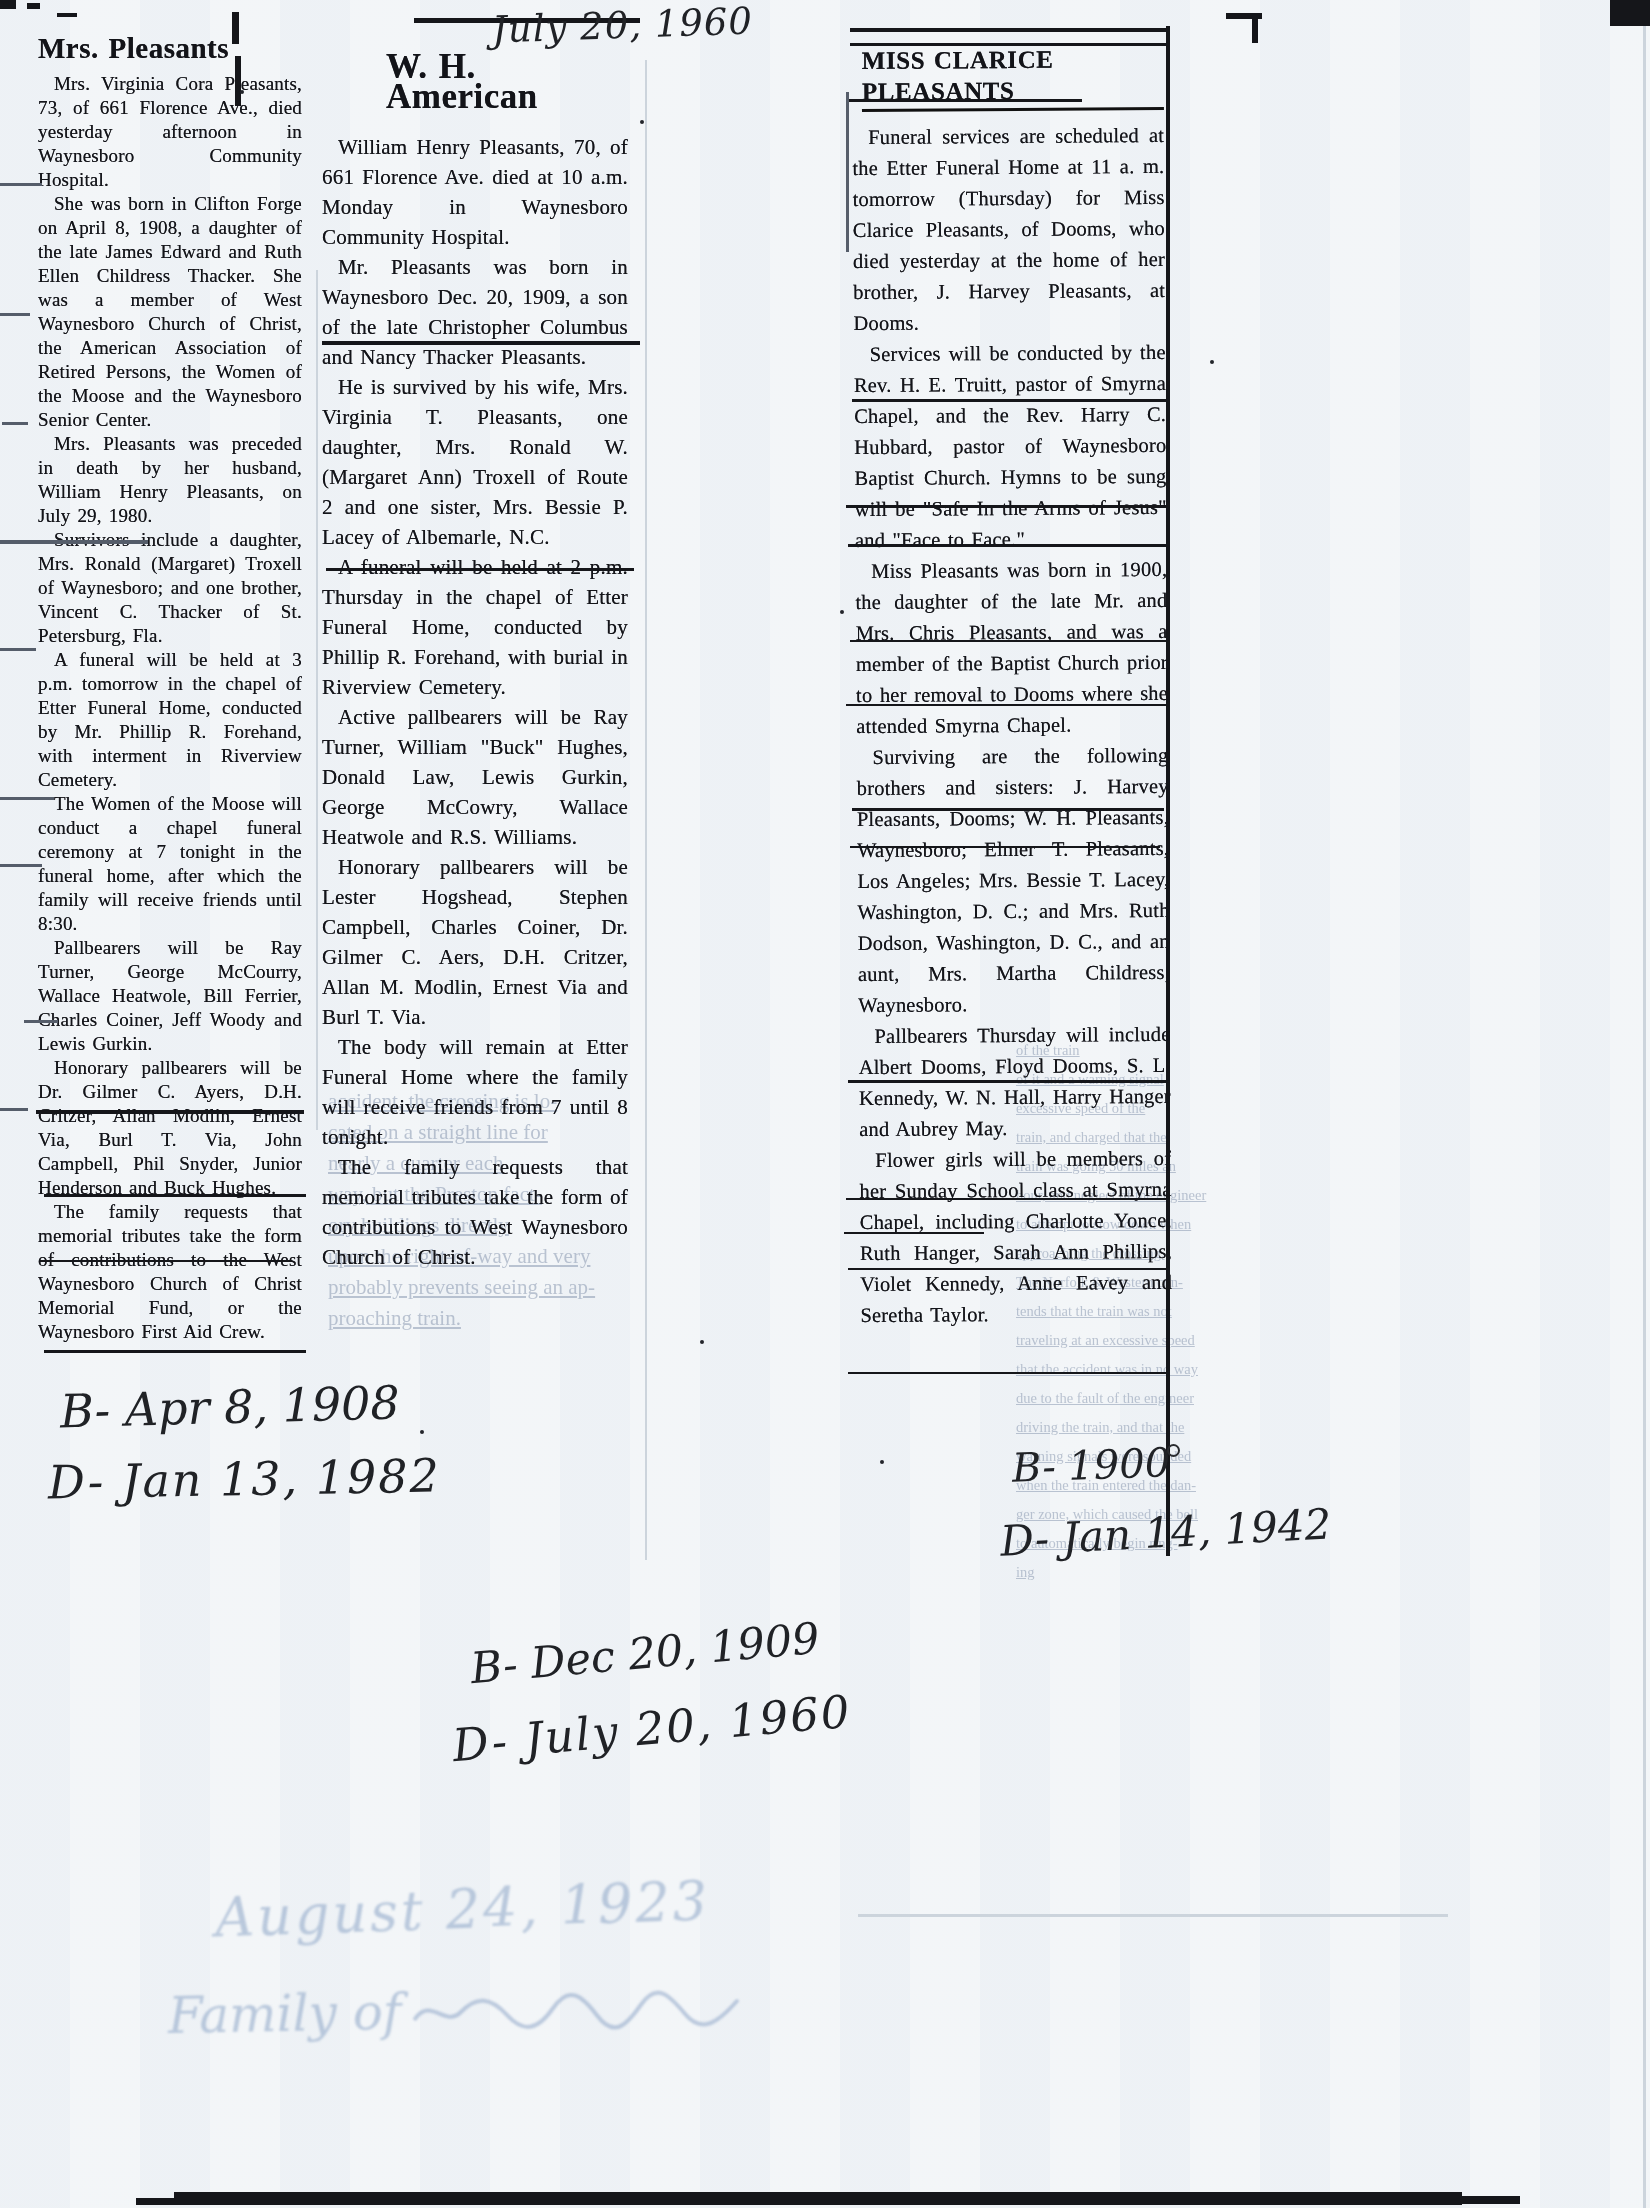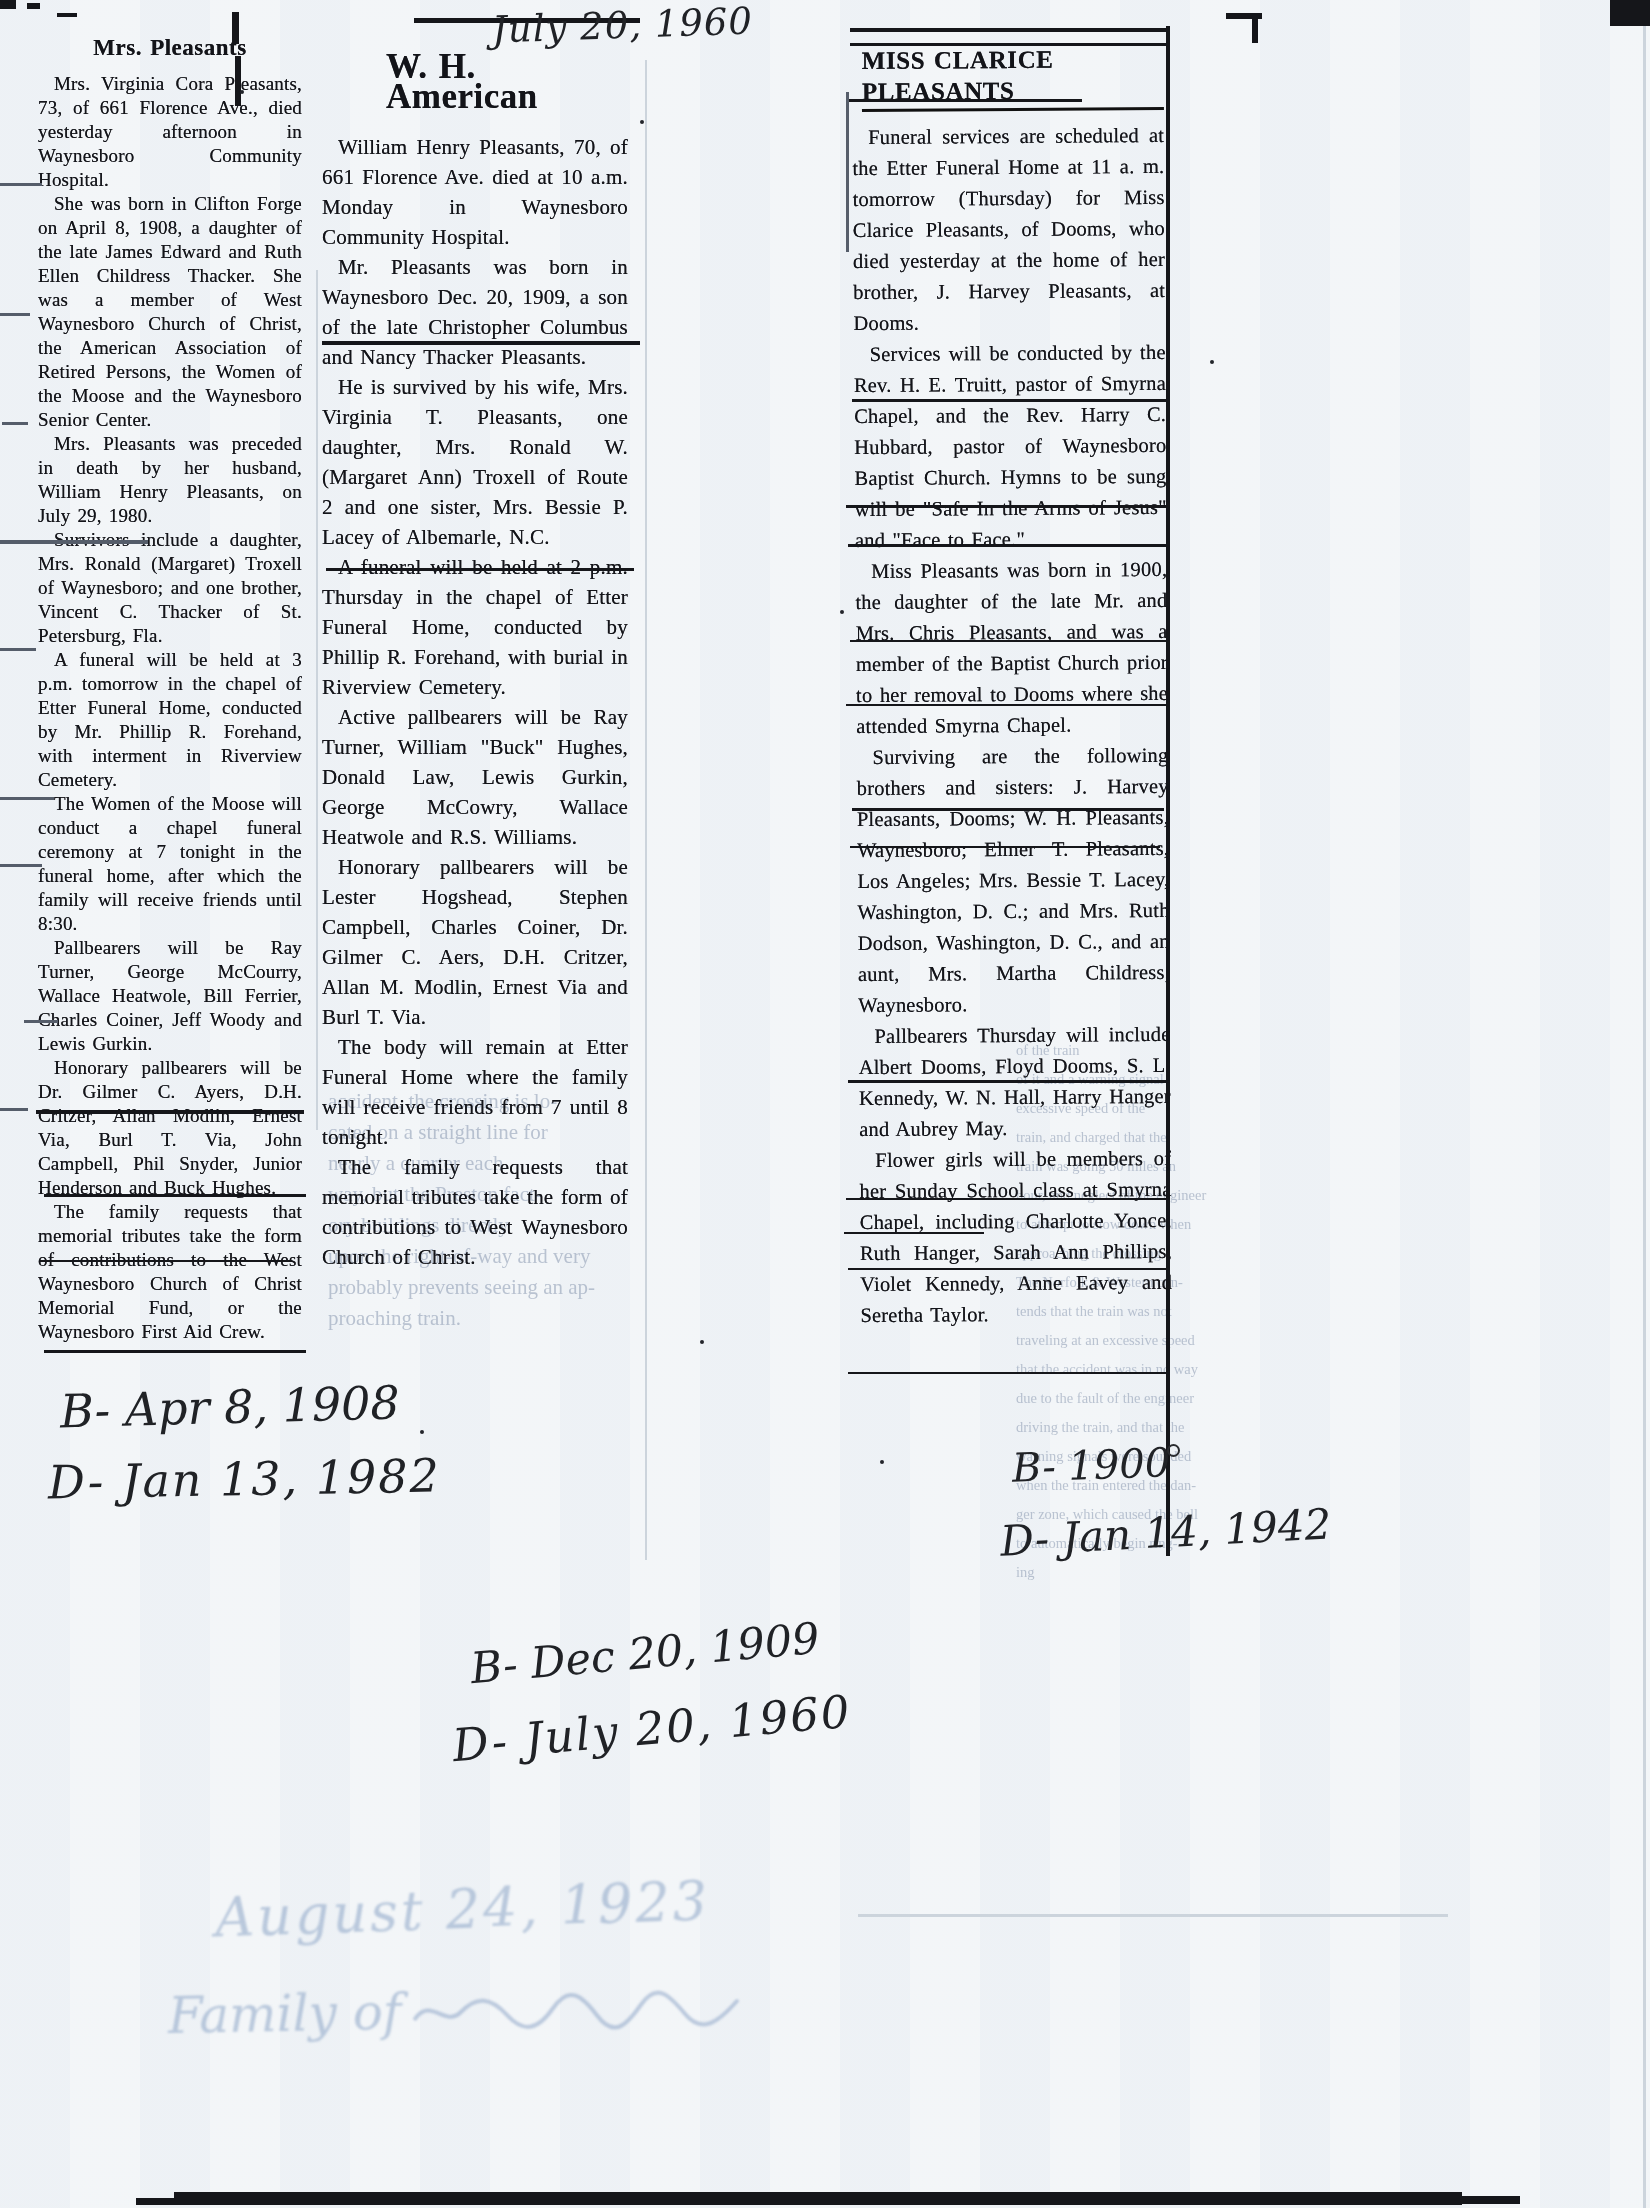--- a/index.html
+++ b/index.html
@@ -6,42 +6,42 @@
   .page{position:relative;width:1650px;height:2208px;background:#f2f5f8;overflow:hidden;
         font-family:"Liberation Serif",serif;}
   .page::before{content:"";position:absolute;inset:0;pointer-events:none;
         background:repeating-linear-gradient(90deg, rgba(198,210,222,0.10) 0 70px, rgba(255,255,255,0.07) 70px 140px);}
   
   .clip{position:absolute;z-index:2;color:#131419;text-shadow:0 0 0.6px rgba(12,12,18,0.75);
         letter-spacing:0.2px;word-spacing:2px;}
   .clip .hd{font-weight:bold;}
   .clip p.para{margin:0;text-indent:16px;text-align:justify;}
   #clip-left{left:38px;top:36px;width:264px;font-size:19px;line-height:24px;}
-  #clip-left .hd{font-size:23px;text-align:center;margin:0 0 12px 0;letter-spacing:0.5px;}
+  #clip-left .hd{font-size:29px;margin:0 0 12px 0;letter-spacing:0.5px;}
   #clip-middle{left:322px;top:52px;width:306px;font-size:21px;line-height:30px;}
   #clip-middle .hd{font-size:35px;margin:0 0 20px 64px;letter-spacing:0.5px;}
   #clip-right{left:856px;top:44px;width:312px;font-size:20.5px;line-height:31px;transform:rotate(-0.4deg);}
   #clip-right .hd{font-size:25px;letter-spacing:0.6px;margin:0 0 10px 10px;display:inline-block;
         border-bottom:3px solid #111;padding-bottom:2px;}
   
   .hw{position:absolute;z-index:5;font-family:"DejaVu Serif",serif;font-style:italic;color:#202226;white-space:nowrap;}
   #hw-top{left:492px;top:4px;font-size:37px;transform:rotate(-2deg);letter-spacing:1px;}
   #hw-left-b{left:60px;top:1380px;font-size:46px;transform:rotate(-1.5deg);}
   #hw-left-d{left:48px;top:1452px;font-size:46px;transform:rotate(-1deg);letter-spacing:2px;}
   #hw-mid-b{left:470px;top:1628px;font-size:43px;transform:rotate(-5deg);}
   #hw-mid-d{left:452px;top:1702px;font-size:45px;transform:rotate(-5deg);letter-spacing:2px;}
   #hw-right-b{left:1012px;top:1442px;font-size:40px;transform:rotate(-2deg);}
   #hw-right-d{left:1000px;top:1508px;font-size:42px;transform:rotate(-3deg);}
   
   .hw-faint{color:rgba(150,172,204,0.62);filter:blur(1px);z-index:1;}
   #hw-bottom1{left:215px;top:1878px;font-size:54px;transform:rotate(-2deg);letter-spacing:3px;}
   #hw-bottom2{left:168px;top:1982px;font-size:50px;transform:rotate(-1deg);display:flex;align-items:center;gap:10px;}
   
   .bleed{position:absolute;z-index:1;color:rgba(128,144,170,0.5);filter:blur(0.5px);
-         font-family:"Liberation Serif",serif;}
+         font-family:"Liberation Serif",serif;text-decoration:underline;}
   .bleed div{white-space:nowrap;}
   #bleed-mid{left:328px;top:1086px;font-size:21px;line-height:31px;width:330px;}
   #bleed-right{left:1016px;top:1036px;font-size:14.5px;line-height:29px;width:230px;}
   
   .art{position:absolute;background:#15161a;z-index:4;}
   .art.soft{background:#555d6a;}
   .art.faint{background:#ccd4dc;z-index:1;}
   .dot{position:absolute;width:4px;height:4px;border-radius:50%;background:#23252b;z-index:4;}
   .ring{position:absolute;width:9px;height:9px;border:2px solid #2a2c30;border-radius:50%;z-index:5;background:transparent;}
   .scribble{display:inline-block;}

